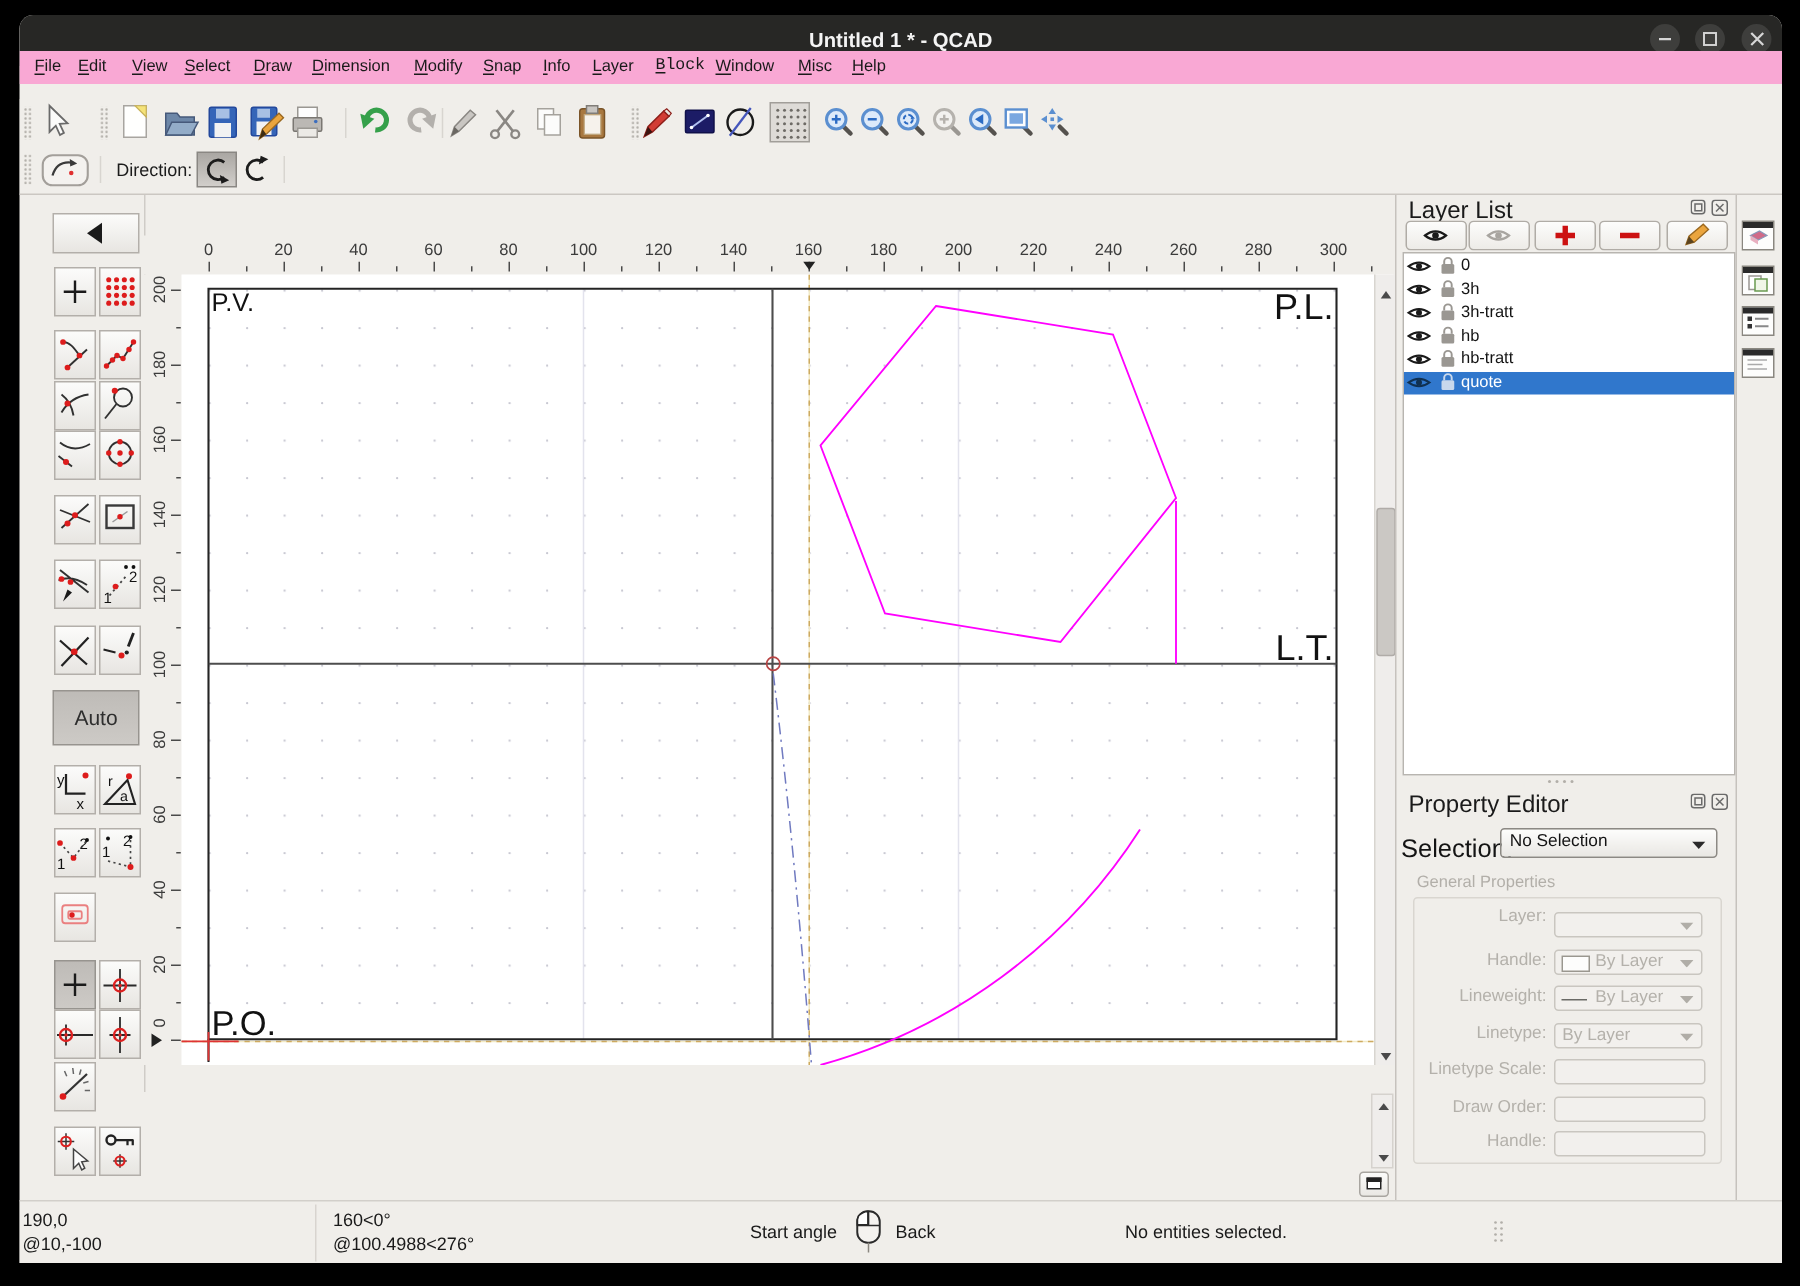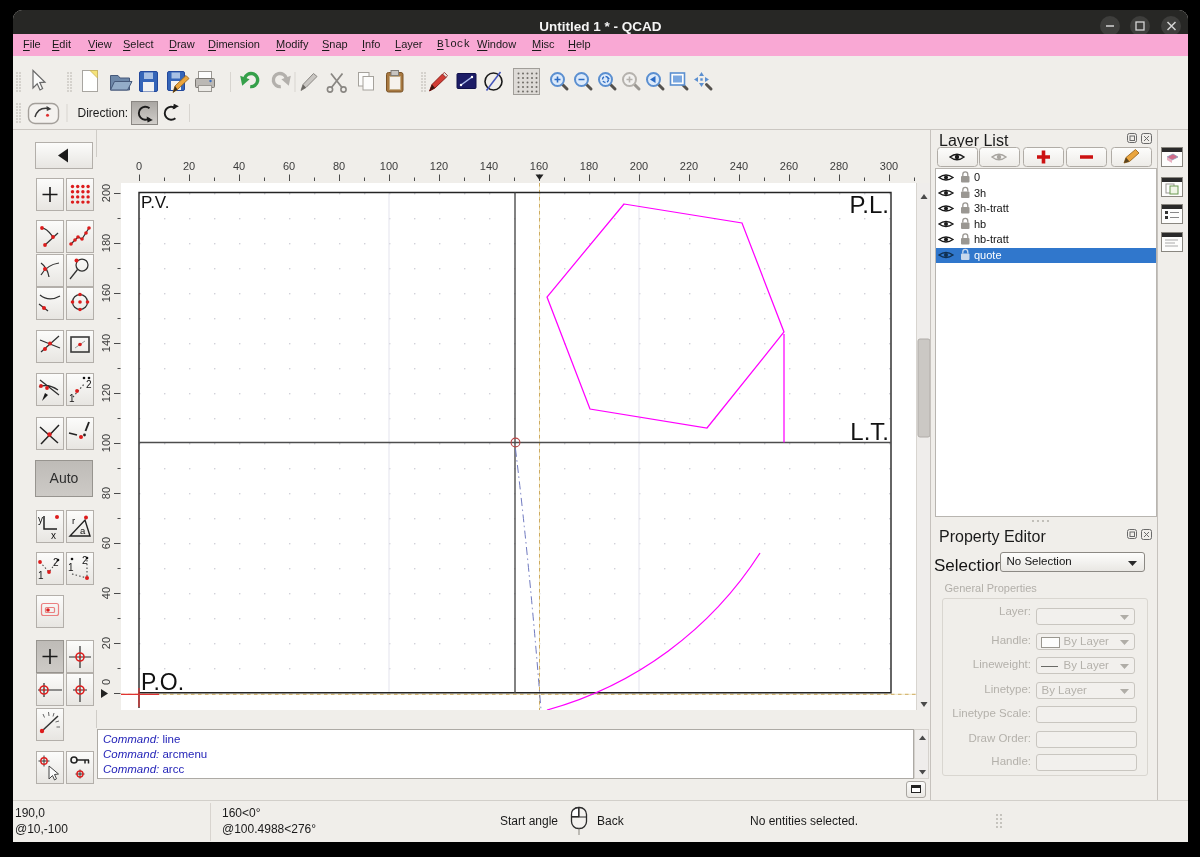--- a/index.html
+++ b/index.html
@@ -523,25 +523,20 @@
   </div>
   <div id="vsb">
     <svg width="14" height="527" viewBox="0 0 14 527">
       <rect x="1" y="156" width="12" height="98" rx="2" fill="#cbc8c4" stroke="#b0aca8" stroke-width="1"></rect>
       <path d="M3.5,16 L10.5,16 L7,11 Z" fill="#4a4a4a"></path>
       <path d="M3.5,519 L10.5,519 L7,524 Z" fill="#4a4a4a"></path>
     </svg>
   </div>
 
   <div id="cmdarea">
-    <div id="cmdhist">
-      <div class="cmdline" style="top:3px;"><i>Command:</i> line</div>
-      <div class="cmdline" style="top:18px;"><i>Command:</i> arcmenu</div>
-      <div class="cmdline" style="top:33px;"><i>Command:</i> arcc</div>
-    </div>
     <div class="abs" style="left:818px;top:1px;width:15px;height:50px;background:#efedeb;border:1px solid #d5d2cd;box-sizing:border-box;">
       <svg class="abs" style="left:3px;top:3px;" width="9" height="44" viewBox="0 0 9 44">
         <path d="M1,7 L8,7 L4.5,2.5 Z" fill="#4a4a4a"></path>
         <path d="M1,37 L8,37 L4.5,41.5 Z" fill="#4a4a4a"></path>
       </svg>
     </div>
     <div class="abs" style="left:810px;top:53px;width:20px;height:17px;border:1px solid #a8a5a0;border-radius:3px;background:linear-gradient(#fbfbfa,#e9e7e3);box-sizing:border-box;">
       <span class="abs" style="left:3.5px;top:3px;width:10px;height:8px;border:1px solid #222;background:#fff;box-sizing:border-box;"></span>
       <span class="abs" style="left:3.5px;top:3px;width:10px;height:3px;background:#222;"></span>
     </div>

